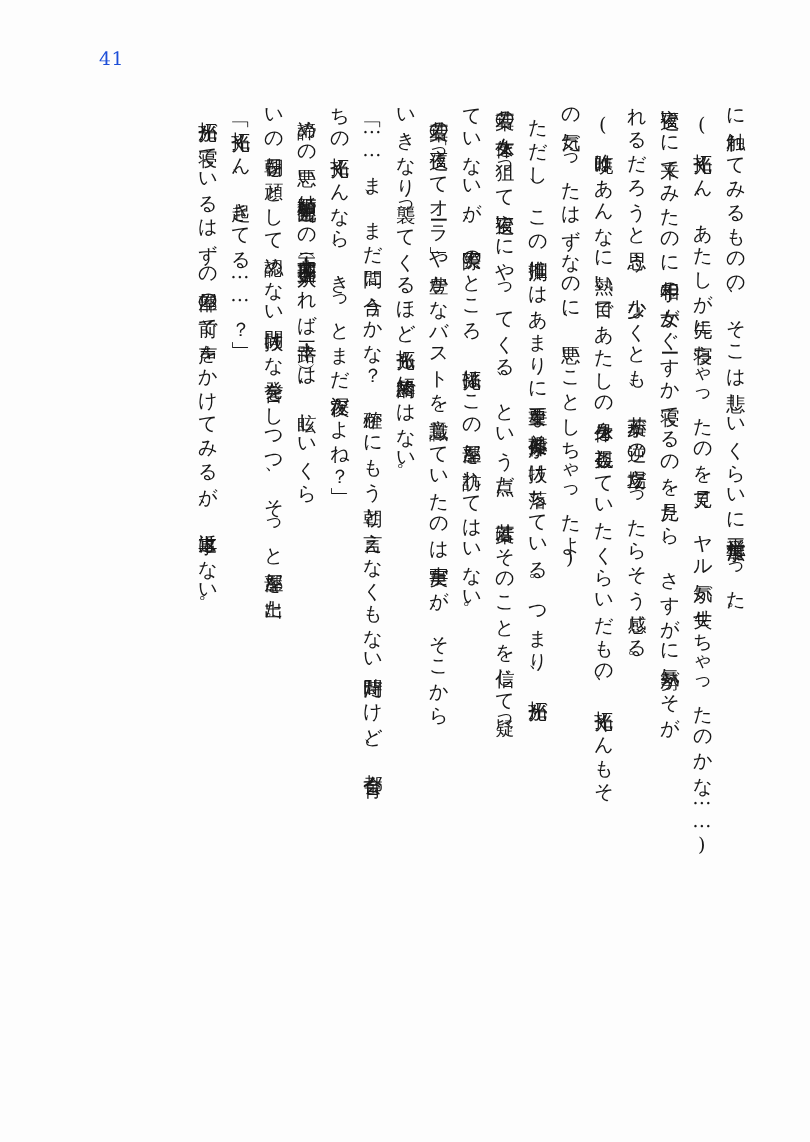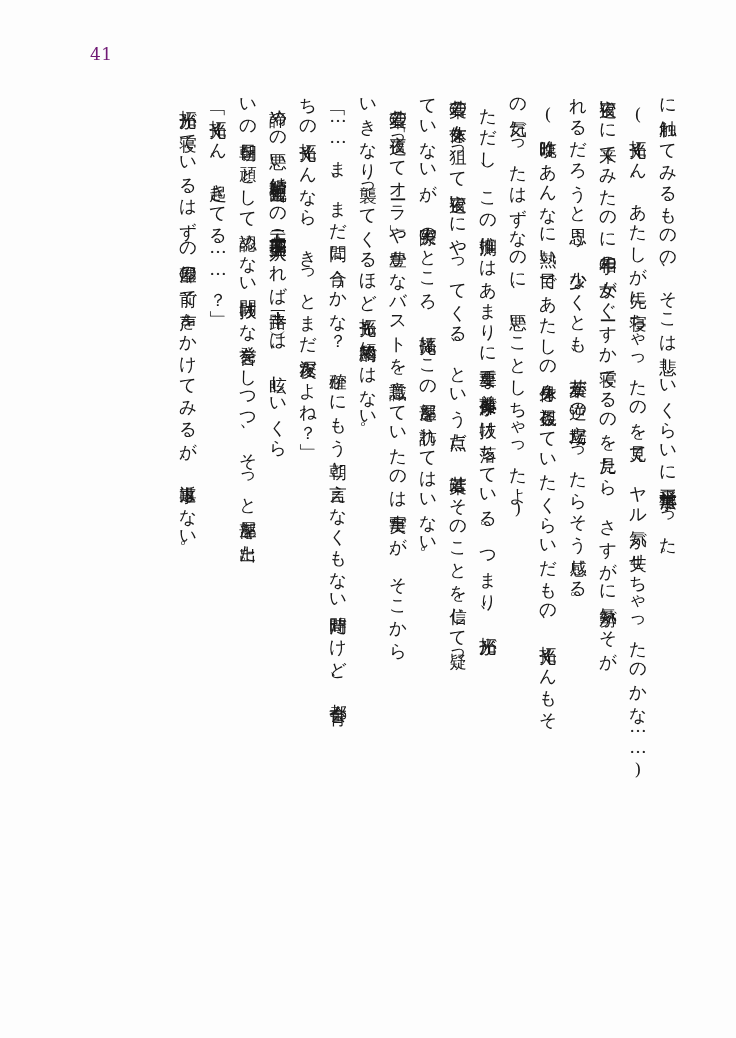--- a/index.html
+++ b/index.html
@@ -22,21 +22,21 @@
     background: #fdfdfd;
   }
 
   
   #page-number {
     position: absolute;
     top: 44px;
     left: 90px;
     font-size: 17px;
     font-family: "DejaVu Serif", "Liberation Serif", serif;
-    color: #701a75;
+    color: #1d4ed8;
     letter-spacing: 0.5px;
   }
 
   
   #text-block {
     position: absolute;
     top: 86px;
     right: 60px;
     left: 58px;
     height: 880px;

